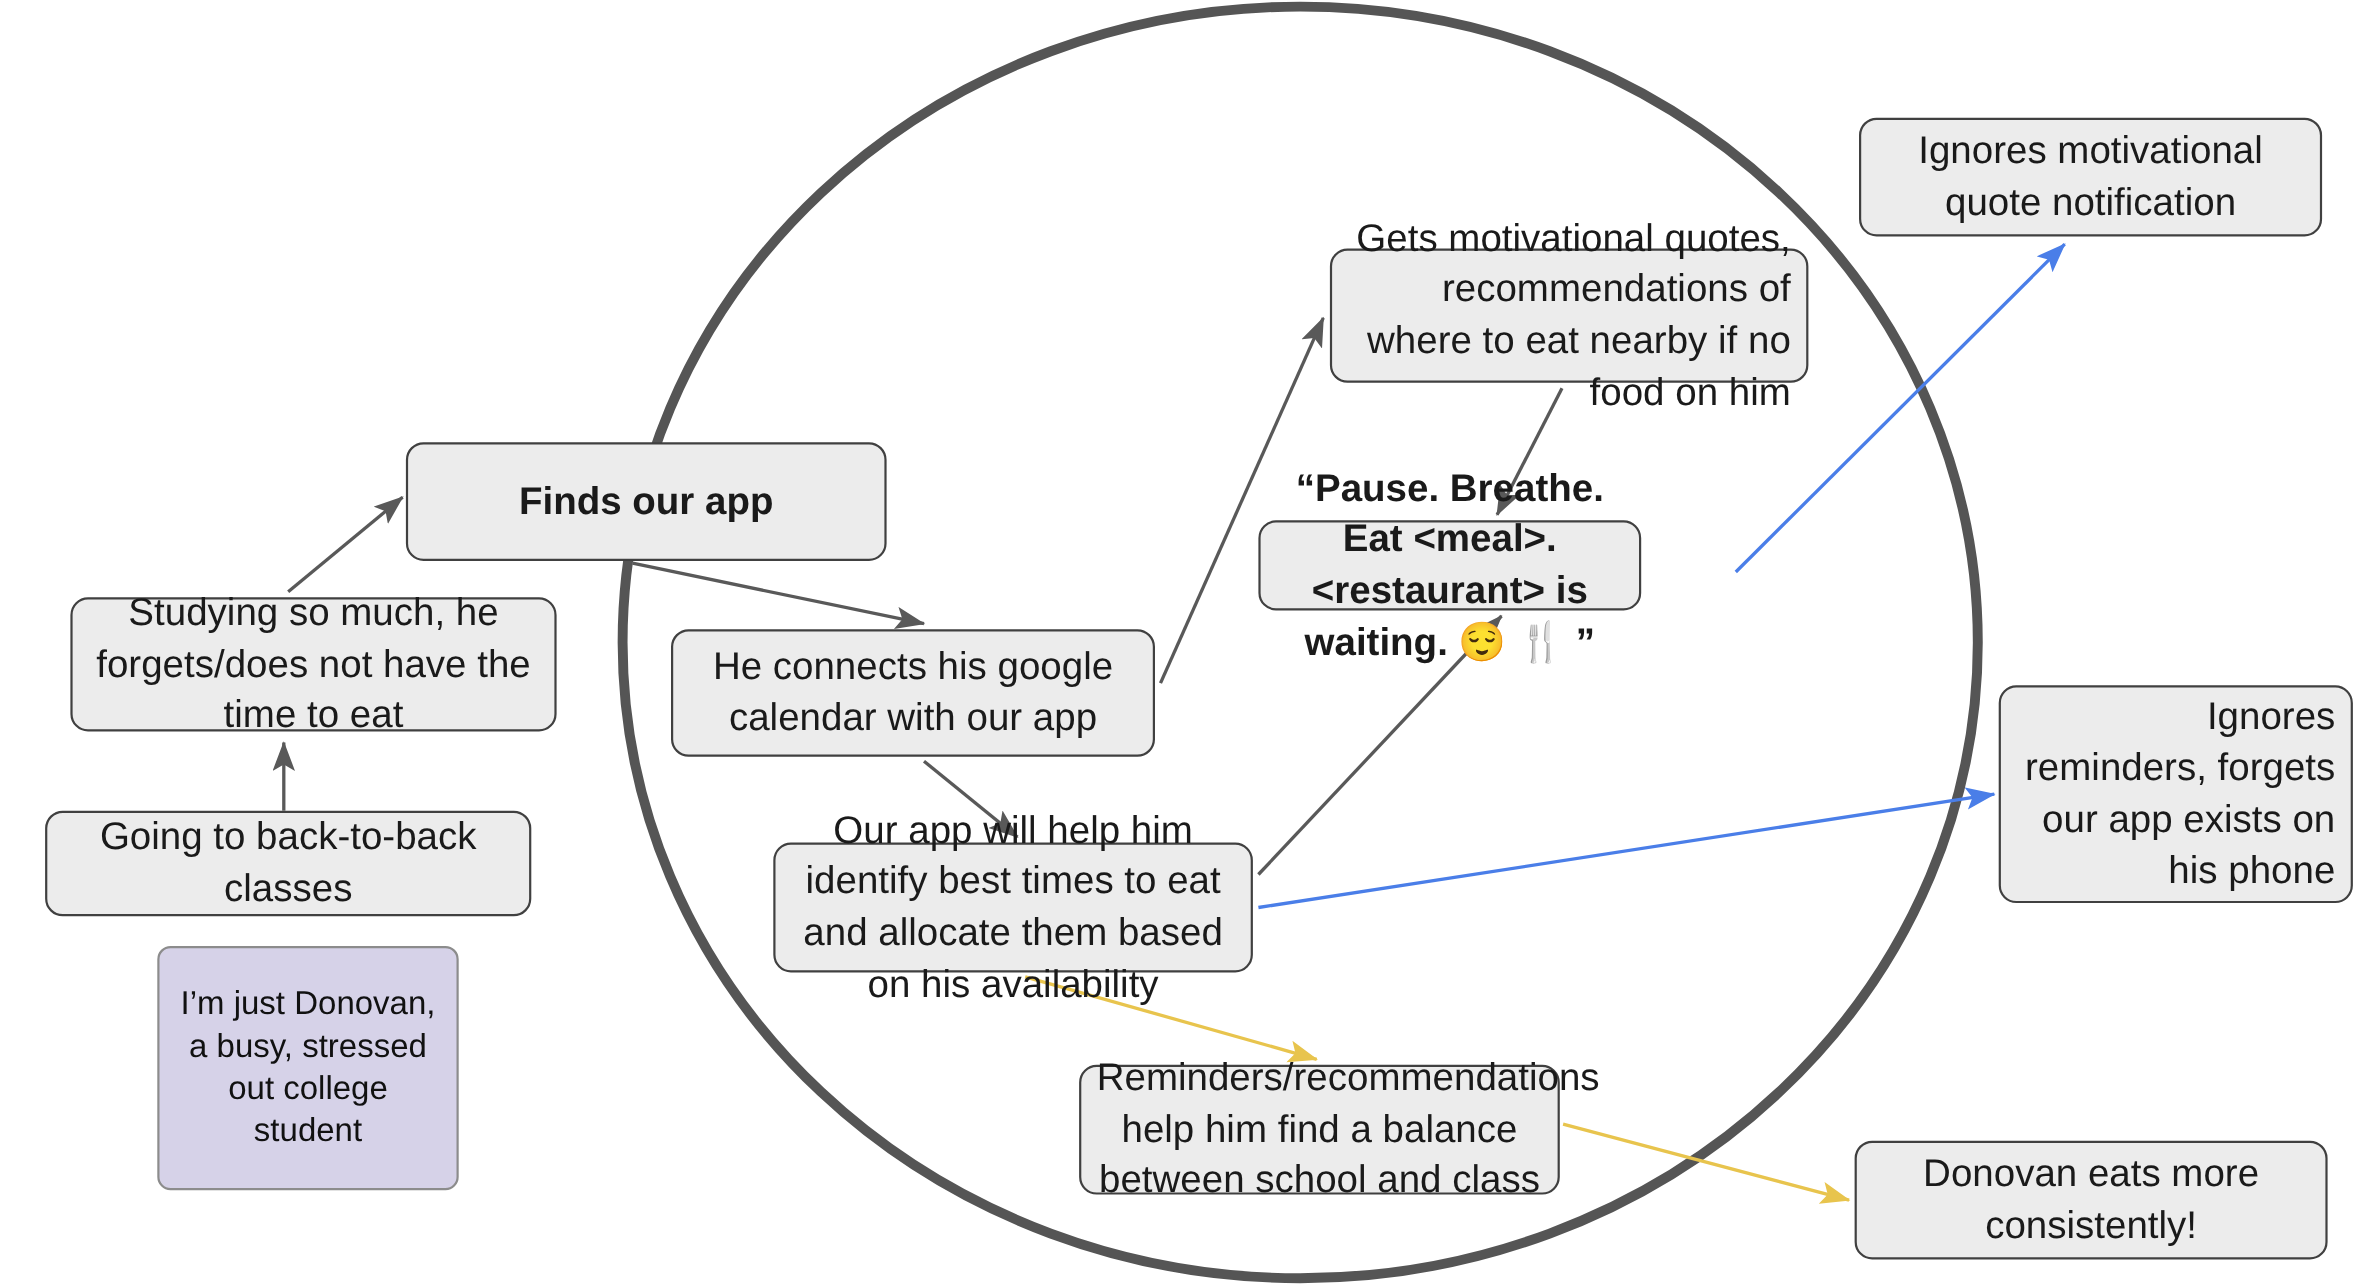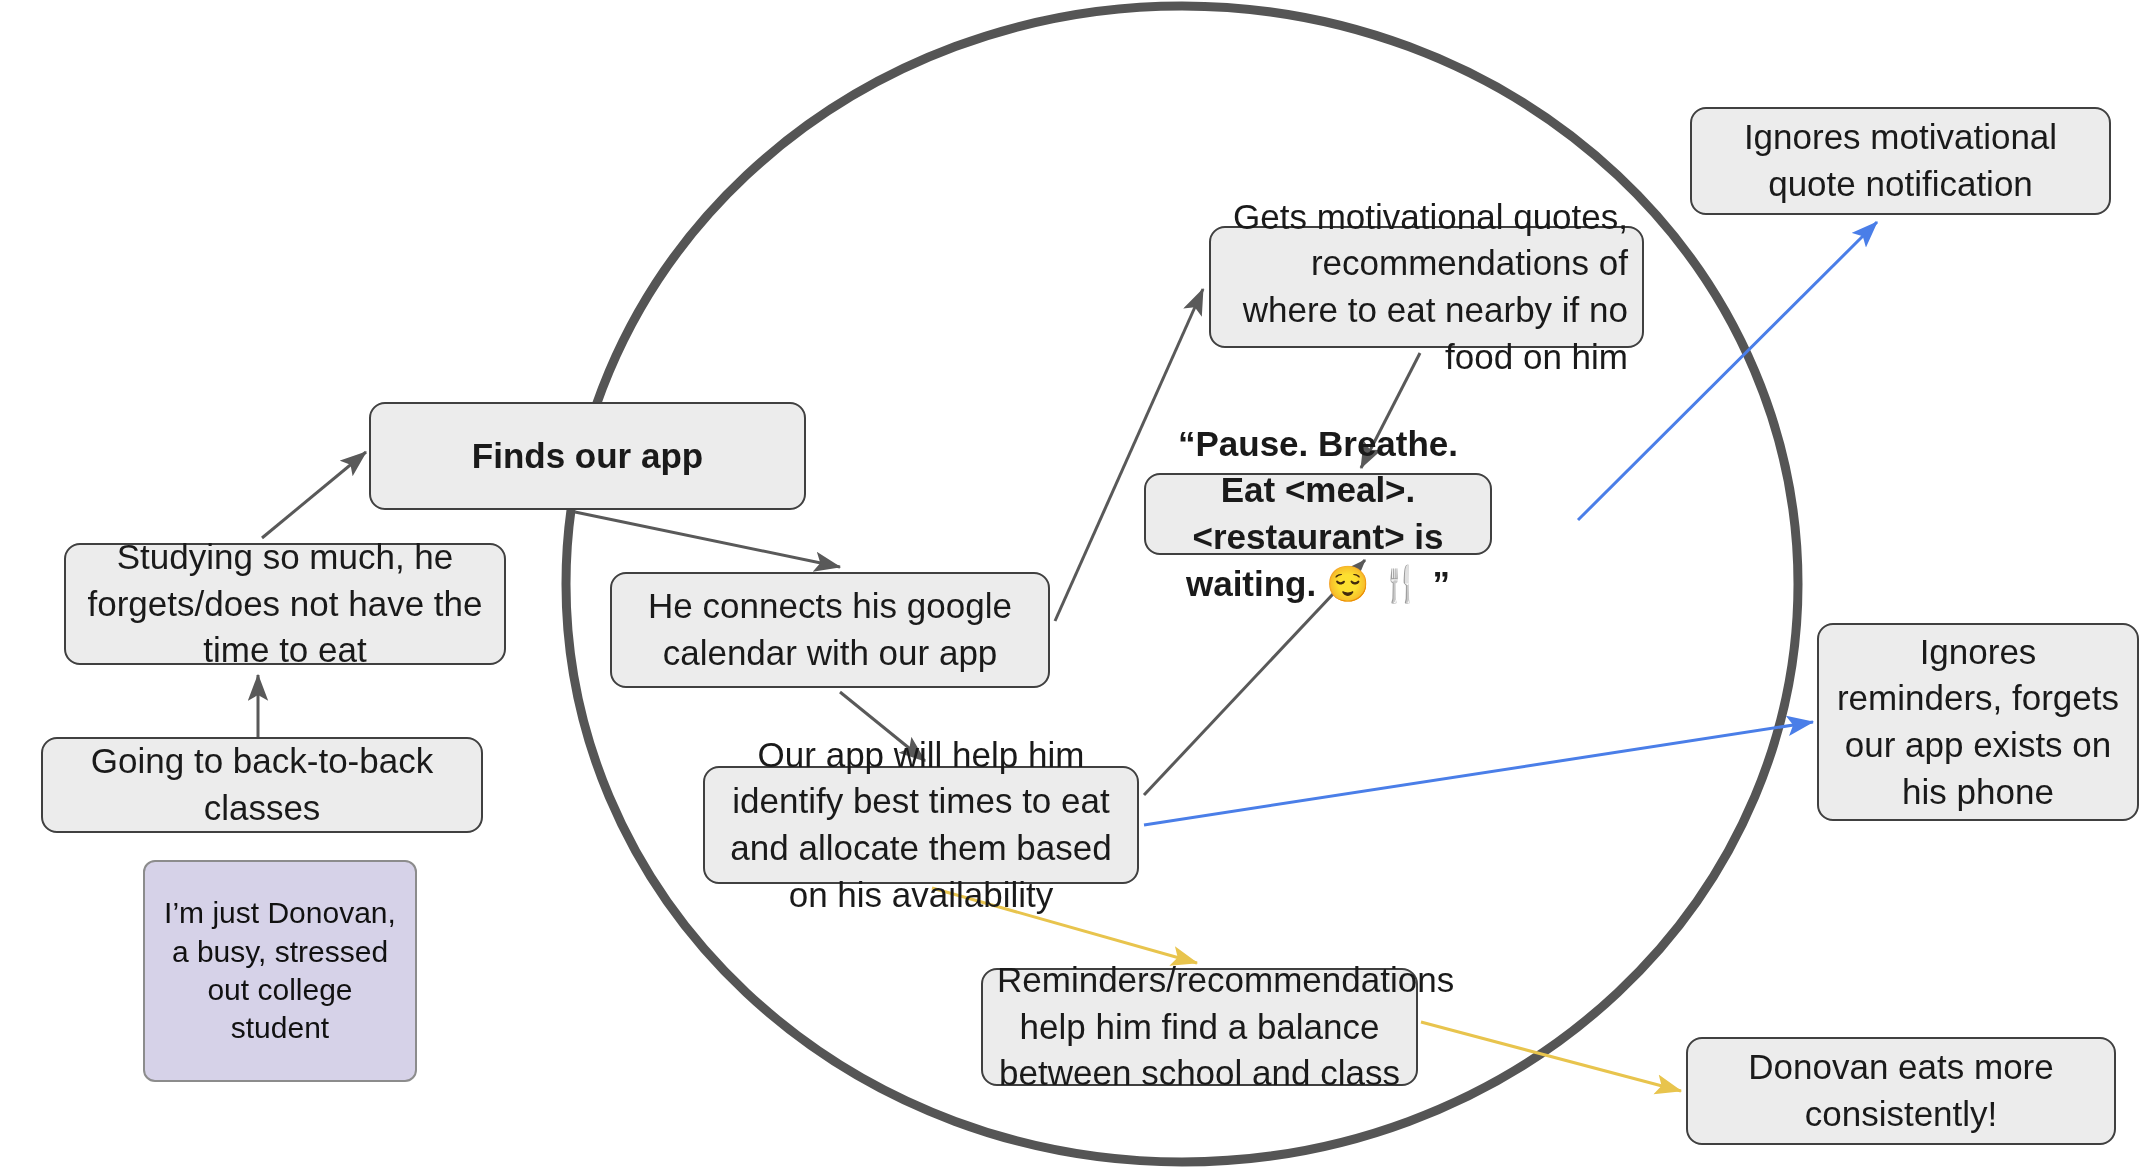--- a/index.html
+++ b/index.html
@@ -108,21 +108,21 @@
       </div>
       <div class="node" style="left: 1209px; top: 226px; width: 435px; height: 122px; text-align: right;">
         <span>Gets motivational quotes, recommendations of where to eat nearby if no food on him</span>
       </div>
       <div class="node" style="left: 1144px; top: 473px; width: 348px; height: 82px; font-weight: bold;">
         <span>“Pause. Breathe. Eat &lt;meal&gt;. &lt;restaurant&gt; is waiting. 😌 🍴 ”</span>
       </div>
       <div class="node" style="left: 1690px; top: 107px; width: 421px; height: 108px;">
         <span>Ignores motivational quote notification</span>
       </div>
-      <div class="node" style="left: 1817px; top: 623px; width: 322px; height: 198px;">
+      <div class="node" style="left: 1817px; top: 623px; width: 322px; height: 198px; text-align: right;">
         <span>Ignores reminders, forgets our app exists on his phone</span>
       </div>
       <div class="node" style="left: 981px; top: 968px; width: 437px; height: 118px; text-align: center;">
         <span>Reminders/recommendations help him find a balance between school and class</span>
       </div>
       <div class="node" style="left: 1686px; top: 1037px; width: 430px; height: 108px;">
         <span>Donovan eats more consistently!</span>
       </div>
     </div>
 

